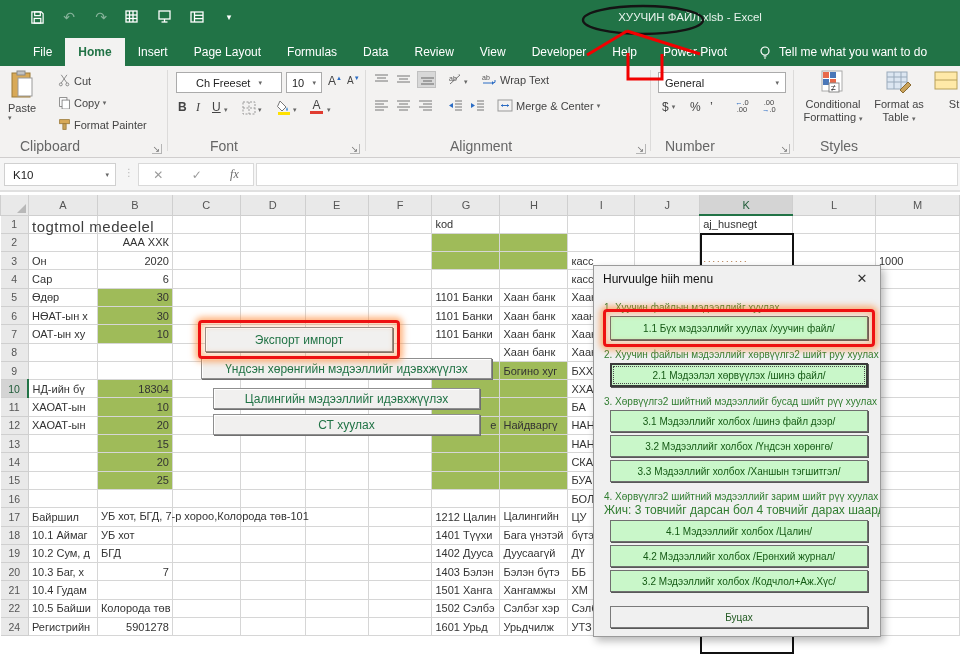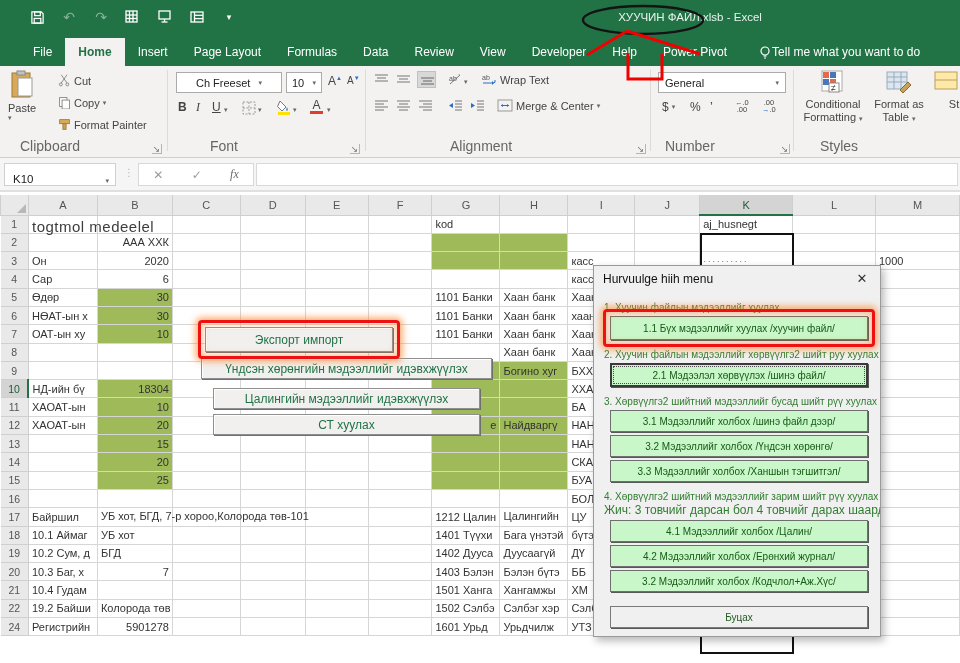--- a/index.html
+++ b/index.html
@@ -20,41 +20,41 @@
   .qat-ic.dim{opacity:.45;}
   .qat-ic svg{stroke:#fff;fill:none;stroke-width:1.3;}
   #window-title{position:absolute;left:560px;top:11px;width:260px;text-align:center;
     color:#e9f3ed;font-size:11.5px;white-space:nowrap;}
 
   
   #tabbar{position:absolute;left:0;top:38px;width:960px;height:28px;background:var(--excel_green);
     display:flex;align-items:stretch;padding-left:20px;}
   .tab{color:#fff;font-size:12px;display:flex;align-items:center;padding:0 13px;cursor:default;white-space:nowrap;}
   .tab.active{background:var(--ribbon_bg);color:var(--excel_green);font-weight:bold;}
-  #tellme{display:flex;align-items:center;color:#fff;font-size:12px;margin-left:18px;white-space:nowrap;}
+  #tellme{display:flex;align-items:center;gap:7px;color:#fff;font-size:12px;margin-left:18px;white-space:nowrap;}
   #tellme svg{stroke:#fff;fill:none;stroke-width:1.2;}
 
   
   #ribbon{position:absolute;left:0;top:66px;width:960px;height:92px;background:var(--ribbon_bg);
     border-bottom:1px solid #d0cece;font-size:11px;color:#444;}
   .vsep{position:absolute;top:4px;bottom:6px;width:1px;background:#dcdbda;}
   .grp-label{position:absolute;bottom:3px;font-size:14px;color:#666;text-align:left;}
   .launcher{position:absolute;bottom:3px;font-size:9px;color:#777;width:10px;height:10px;line-height:10px;text-align:center;border:1px solid #b5b5b5;border-top:none;border-left:none;}
   .rbtn{display:inline-flex;align-items:center;gap:3px;color:#444;}
   .dd{font-size:7px;color:#666;}
   .boxctl{border:1px solid #ababab;background:#fff;display:flex;align-items:center;font-size:11px;color:#222;}
   .pressed{background:#d8d8d8;border:1px solid #c0c0c0;}
   .stack{display:flex;flex-direction:column;line-height:7px;font-size:7.5px;color:#444;text-align:center;}
   .stack .arr{color:#2b6cc4;}
   .two-line{font-size:11px;color:#444;text-align:center;line-height:13px;}
 
   
   #fbar{position:absolute;left:0;top:158px;width:960px;height:34px;background:#f5f5f5;border-bottom:2px solid #e0e0e0;}
   #namebox{position:absolute;left:4px;top:5px;width:112px;height:23px;background:#fff;border:1px solid #d0d0d0;
-    font-size:11.5px;color:#222;display:flex;align-items:flex-end;padding-left:8px;}
+    font-size:11.5px;color:#222;display:flex;align-items:center;padding-left:8px;}
   #namebox .nb-arrow{position:absolute;right:6px;font-size:7px;color:#666;}
   #fbar .dots3{position:absolute;left:124px;top:9px;color:#b9b9b9;font-size:10px;}
   #fxbox{position:absolute;left:138px;top:5px;width:116px;height:23px;background:#fff;border:1px solid #d9d9d9;
     display:flex;align-items:center;justify-content:space-around;color:#9a9a9a;font-size:12px;}
   #fxbox .fx{font-family:"Liberation Serif",serif;font-style:italic;color:#6a6a6a;}
   #formula-input{position:absolute;left:256px;top:5px;right:2px;height:23px;background:#fff;border:1px solid #d9d9d9;}
 
   
   #sheet{position:absolute;left:0;top:195px;width:960px;height:468px;background:#fff;overflow:hidden;}
   table{border-collapse:collapse;table-layout:fixed;}
@@ -788,21 +788,21 @@
             <td><span>1501 Ханга</span></td>
             <td><span>Хангамжы</span></td>
             <td><span>ХМ</span></td>
             <td></td>
             <td></td>
             <td></td>
             <td></td>
           </tr>
           <tr>
             <th>22</th>
-            <td><span>19.2 Байши</span></td>
+            <td><span>10.5 Байши</span></td>
             <td class="spill">
               <span>Колорода төв</span>
             </td>
             <td></td>
             <td></td>
             <td></td>
             <td></td>
             <td><span>1502 Сэлбэ</span></td>
             <td><span>Сэлбэг хэр</span></td>
             <td><span>Сэлб</span></td>

